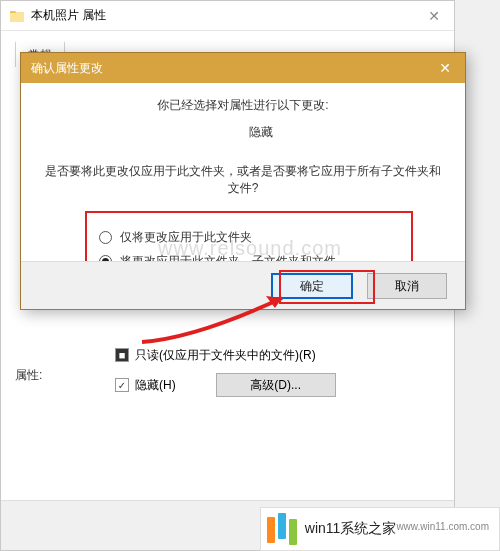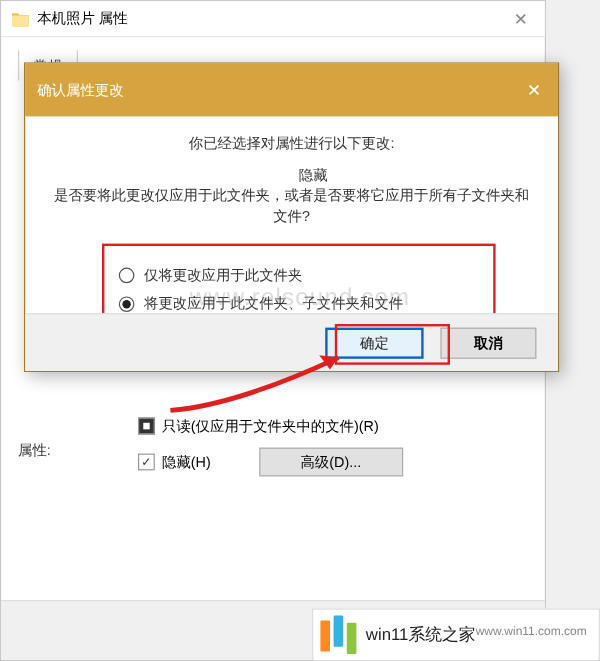--- a/index.html
+++ b/index.html
@@ -89,49 +89,48 @@
     background:#f0f0f0;
     border-top:1px solid #ddd;
     display:flex; align-items:center; justify-content:flex-end;
     padding-right: 16px;
   }
   .btn {
     min-width:80px; height:26px;
     border:1px solid #adadad; background:#e1e1e1;
     text-align:center; line-height:24px;
     margin-left: 10px;
-    font-weight: bold;
   }
 
   
   .confirm-dlg {
     position:absolute;
     left:20px; top:52px;
     width:446px; height:258px;
     background:#fff;
     border:1px solid #a07830;
     box-shadow: 3px 3px 14px rgba(0,0,0,0.3);
   }
   .confirm-titlebar {
-    height:44px;
+    height:30px;
     background:#d6a340;
     color:#fff;
     display:flex; align-items:center;
     padding-left:10px;
     font-size:12px;
     gap:16px;
   }
   .confirm-titlebar .spacer { flex:1; }
   .confirm-close {
     width:40px; text-align:center;
     color:#fff; font-size:14px; line-height:30px;
   }
   .confirm-body { padding: 14px 22px 0 22px; color:#333;text-align:center; }
   .confirm-body .line1 { margin-bottom: 10px; }
-  .confirm-body .line2 { margin-left: 36px; }
+  .confirm-body .line2 { margin-left: 36px; margin-bottom: 22px; }
   .confirm-body .line3 { margin-bottom: 14px; font-size:12px; }
   .radio-group {
     margin: 12px 30px 0 42px;
     border: 2px solid #e02020;
     padding: 10px 12px;
   }
   .radio-line { display:flex; align-items:center; margin:4px 0; height:20px; }
   .radio {
     width:13px; height:13px; border:1px solid #555; border-radius:50%;
     margin-right:8px; display:flex; align-items:center; justify-content:center;

